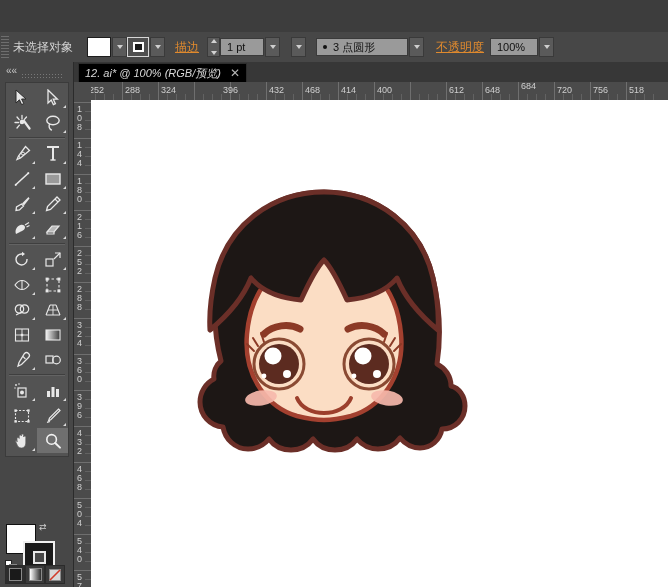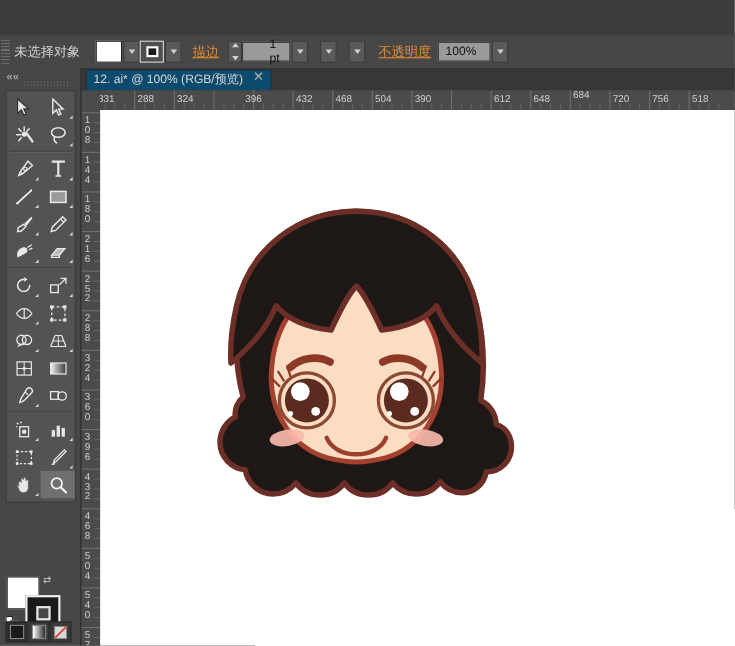--- a/index.html
+++ b/index.html
@@ -80,42 +80,42 @@
   .stroke-word{font-size:12px;color:#e08a2e;text-decoration:underline;margin:0 8px 0 10px;white-space:nowrap;}
   .spinner{
     width:11px;height:18px;display:flex;flex-direction:column;justify-content:space-between;
     background:#5a5a5a;border:1px solid #3a3a3a;
   }
   .spinner b{display:block;width:0;height:0;margin:1px auto;border-left:3px solid transparent;border-right:3px solid transparent;}
   .spinner b.up{border-bottom:4px solid #d2d2d2;}
   .spinner b.dn{border-top:4px solid #d2d2d2;}
   .num-field{
     width:44px;height:18px;background:#9a9a9a;border:1px solid #3a3a3a;
-    color:#111;font-size:11px;display:flex;align-items:center;padding-left:24px;box-sizing:border-box;
+    color:#111;font-size:11px;display:flex;align-items:center;padding-left:6px;box-sizing:border-box;
   }
   .combo{
     height:18px;background:#9a9a9a;border:1px solid #3a3a3a;
     display:flex;align-items:center;color:#111;font-size:11px;box-sizing:border-box;
   }
   .combo-line{width:96px;padding-left:4px;gap:5px;}
   .line-preview{display:block;width:52px;height:2px;background:#111;}
   .combo-cap{width:92px;padding-left:6px;gap:6px;}
   .dot-cap{display:block;width:4px;height:4px;border-radius:50%;background:#111;}
   .opacity-word{font-size:12px;color:#e08a2e;text-decoration:underline;margin:0 6px 0 12px;white-space:nowrap;}
   .combo-op{width:48px;padding-left:6px;}
 
   
   .tabbar{
     position:absolute;left:73px;top:62px;width:595px;height:20px;
     background:#373737;border-bottom:1px solid #282828;
   }
   .doc-tab{
     position:absolute;left:5px;top:1px;height:19px;
-    background:#0c4a6e;border:1px solid #2d2d2d;border-bottom:none;
-    display:flex;padding:0 6px;box-sizing:border-box;
+    background:#000000;border:1px solid #2d2d2d;border-bottom:none;
+    display:flex;align-items:center;padding:0 6px;box-sizing:border-box;font-style:italic;
   }
   .doc-tab .t-label{font-size:11px;color:#d8d8d8;white-space:nowrap;}
   .doc-tab .t-close{margin-left:9px;font-size:12px;color:#b5b5b5;line-height:1;}
 
   
   .ruler-corner{
     position:absolute;left:73px;top:82px;width:18px;height:18px;
     background:#4b4b4b;border-right:1px solid #2b2b2b;border-bottom:1px solid #2b2b2b;
   }
   .ruler-h{
@@ -232,37 +232,41 @@
     </div>
     <div class="num-field">1 pt</div>
     <div class="mini-dd"></div>
 
     <div style="width:10px"></div>
 
     <div class="mini-dd"></div>
 
     <div style="width:10px"></div>
 
+    <div class="combo combo-cap">
+      <i class="dot-cap"></i>
+      <span>3 点圆形</span>
+    </div>
     <div class="mini-dd"></div>
 
     <div class="opacity-word">不透明度</div>
     <div class="combo combo-op">100%</div>
     <div class="mini-dd"></div>
   </div>
 
   <div class="tabbar">
     <div class="doc-tab" style="left: 5px;">
       <span class="t-label">12. ai* @ 100% (RGB/预览)</span>
       <span class="t-close">✕</span>
     </div>
   </div>
 
   <div class="ruler-corner"></div>
   <div class="ruler-h" id="rulerH">
-      <div class="rt rh-num" style="left: -2px; top: 4px;">331</div>
+      <div class="rt rh-num" style="left: -2px; top: 4px;">252</div>
       <div class="rh-minor" style="left: 4px;"></div>
       <div class="rh-minor" style="left: 13px;"></div>
       <div class="rh-minor" style="left: 22px;"></div>
       <div class="rh-tick" style="left: 31px;"></div>
       <div class="rt rh-num" style="left: 34px; top: 4px;">288</div>
       <div class="rh-minor" style="left: 40px;"></div>
       <div class="rh-minor" style="left: 49px;"></div>
       <div class="rh-minor" style="left: 58px;"></div>
       <div class="rh-tick" style="left: 67px;"></div>
       <div class="rt rh-num" style="left: 70px; top: 4px;">324</div>
@@ -283,26 +287,26 @@
       <div class="rt rh-num" style="left: 178px; top: 4px;">432</div>
       <div class="rh-minor" style="left: 184px;"></div>
       <div class="rh-minor" style="left: 193px;"></div>
       <div class="rh-minor" style="left: 202px;"></div>
       <div class="rh-tick" style="left: 211px;"></div>
       <div class="rt rh-num" style="left: 214px; top: 4px;">468</div>
       <div class="rh-minor" style="left: 220px;"></div>
       <div class="rh-minor" style="left: 229px;"></div>
       <div class="rh-minor" style="left: 238px;"></div>
       <div class="rh-tick" style="left: 247px;"></div>
-      <div class="rt rh-num" style="left: 250px; top: 4px;">504</div>
+      <div class="rt rh-num" style="left: 250px; top: 4px;">414</div>
       <div class="rh-minor" style="left: 256px;"></div>
       <div class="rh-minor" style="left: 265px;"></div>
       <div class="rh-minor" style="left: 274px;"></div>
       <div class="rh-tick" style="left: 283px;"></div>
-      <div class="rt rh-num" style="left: 286px; top: 4px;">390</div>
+      <div class="rt rh-num" style="left: 286px; top: 4px;">400</div>
       <div class="rh-minor" style="left: 292px;"></div>
       <div class="rh-minor" style="left: 301px;"></div>
       <div class="rh-minor" style="left: 310px;"></div>
       <div class="rh-tick" style="left: 319px;"></div>
       <div class="rt rh-num" style="left: 322px; top: 4px; margin-top: 36px;">576</div>
       <div class="rh-minor" style="left: 328px;"></div>
       <div class="rh-minor" style="left: 337px;"></div>
       <div class="rh-minor" style="left: 346px;"></div>
       <div class="rh-tick" style="left: 355px;"></div>
       <div class="rt rh-num" style="left: 358px; top: 4px;">612</div>

